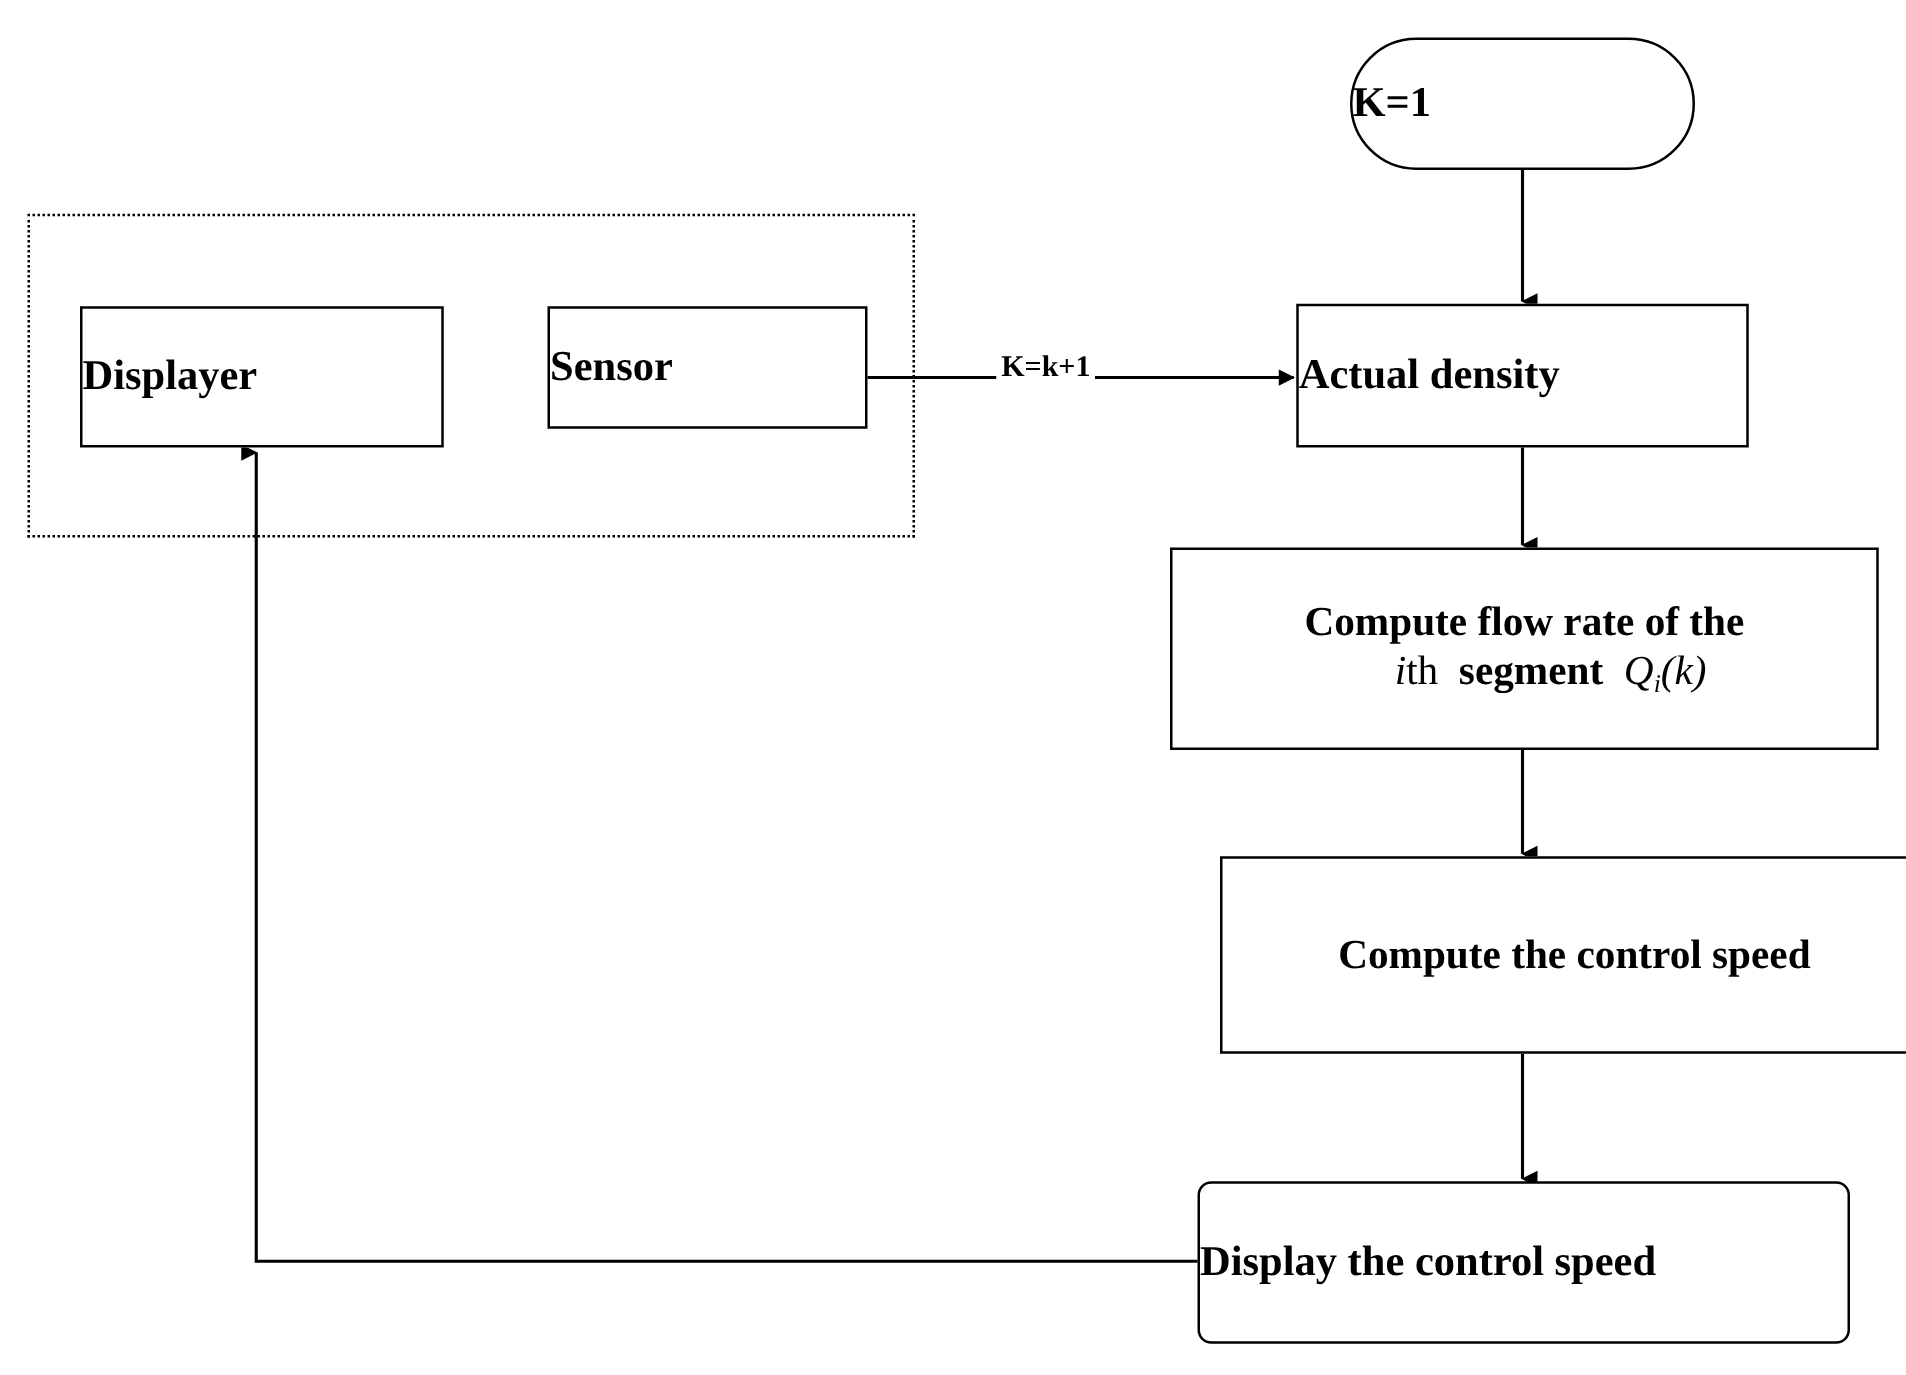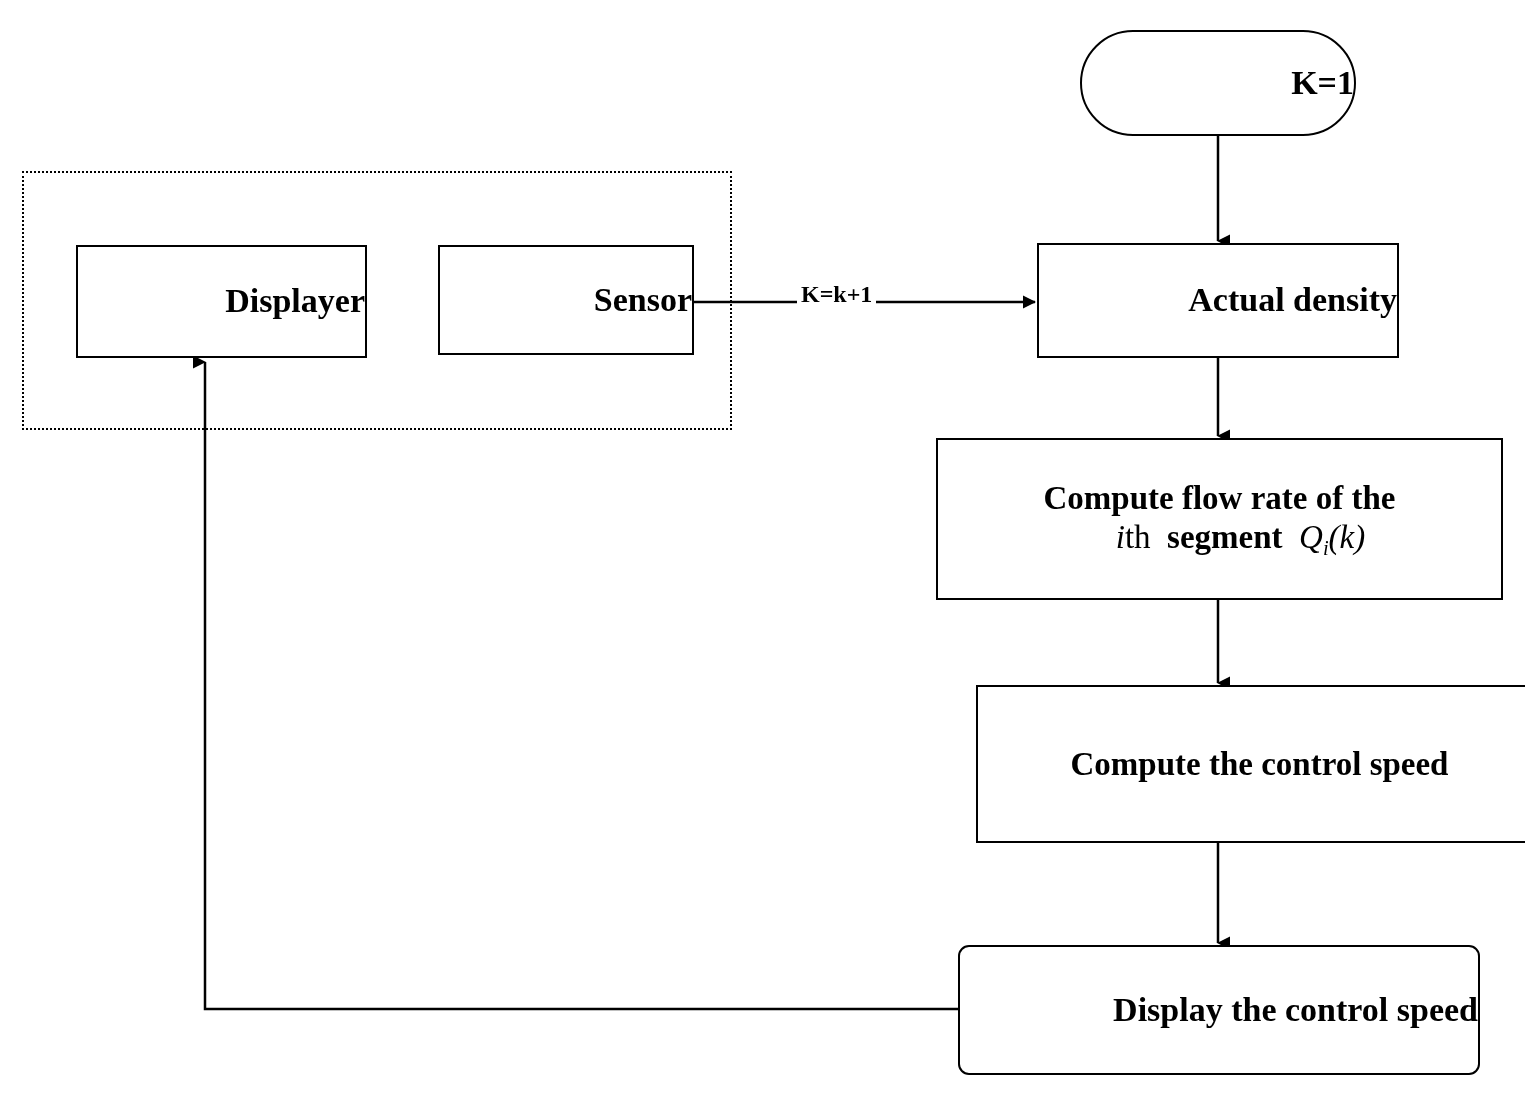--- a/index.html
+++ b/index.html
@@ -15,21 +15,21 @@
     overflow: hidden;
     font-family: "Liberation Serif", "DejaVu Serif", serif;
   }
   .node {
     position: absolute;
     box-sizing: border-box;
     border: 2px solid #000000;
     background: #ffffff;
     display: flex;
     align-items: center;
-    justify-content: flex-end;
+    justify-content: flex-start;
     text-align: center;
     font-weight: bold;
     color: #000000;
     line-height: 1.18;
   }
   .node.terminator {
     border-radius: 60px;
   }
   .group-box {
     position: absolute;
@@ -108,25 +108,25 @@
 
     <polyline points="958,1009 205,1009 205,362" fill="none" stroke="#000000" stroke-width="2.5" marker-end="url(#arrowup)"></polyline>
   </svg>
 
   <div class="group-box" style="left:22px; top:171px; width:710px; height:259px;"></div>
 
   <div class="node terminator" style="left:1080px; top:30px; width:276px; height:106px; font-size:34px;">
     <span>K=1</span>
   </div>
 
-  <div class="node" style="left:76px; top:245px; width:291px; height:113px; font-size:34px;">
+  <div class="node" style="left:64px; top:245px; width:291px; height:113px; font-size:34px;">
     <span>Displayer</span>
   </div>
 
-  <div class="node" style="left:438px; top:245px; width:256px; height:110px; font-size:34px;">
+  <div class="node" style="left:438px; top:245px; width:256px; height:98px; font-size:34px;">
     <span>Sensor</span>
   </div>
 
   <div class="edge-label" style="left:797px; top:282px; font-size:24px;">
     <span>K=k+1</span>
   </div>
 
   <div class="node" style="left:936px; top:438px; width:567px; height:162px; font-size:33px; flex-direction:column; justify-content:center;">
     <span class="l1">Compute flow rate of the</span>
     <span class="l1" style="padding-left:42px;">

